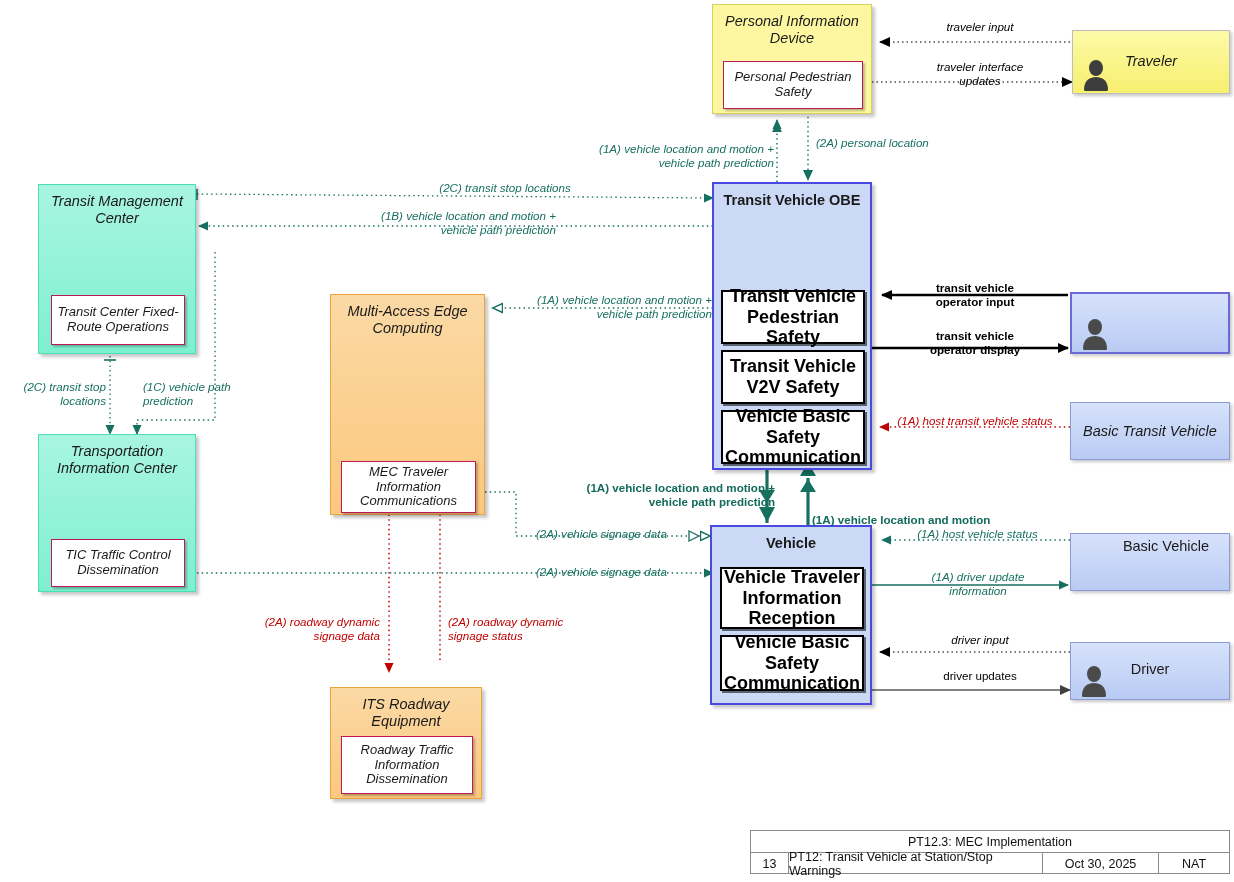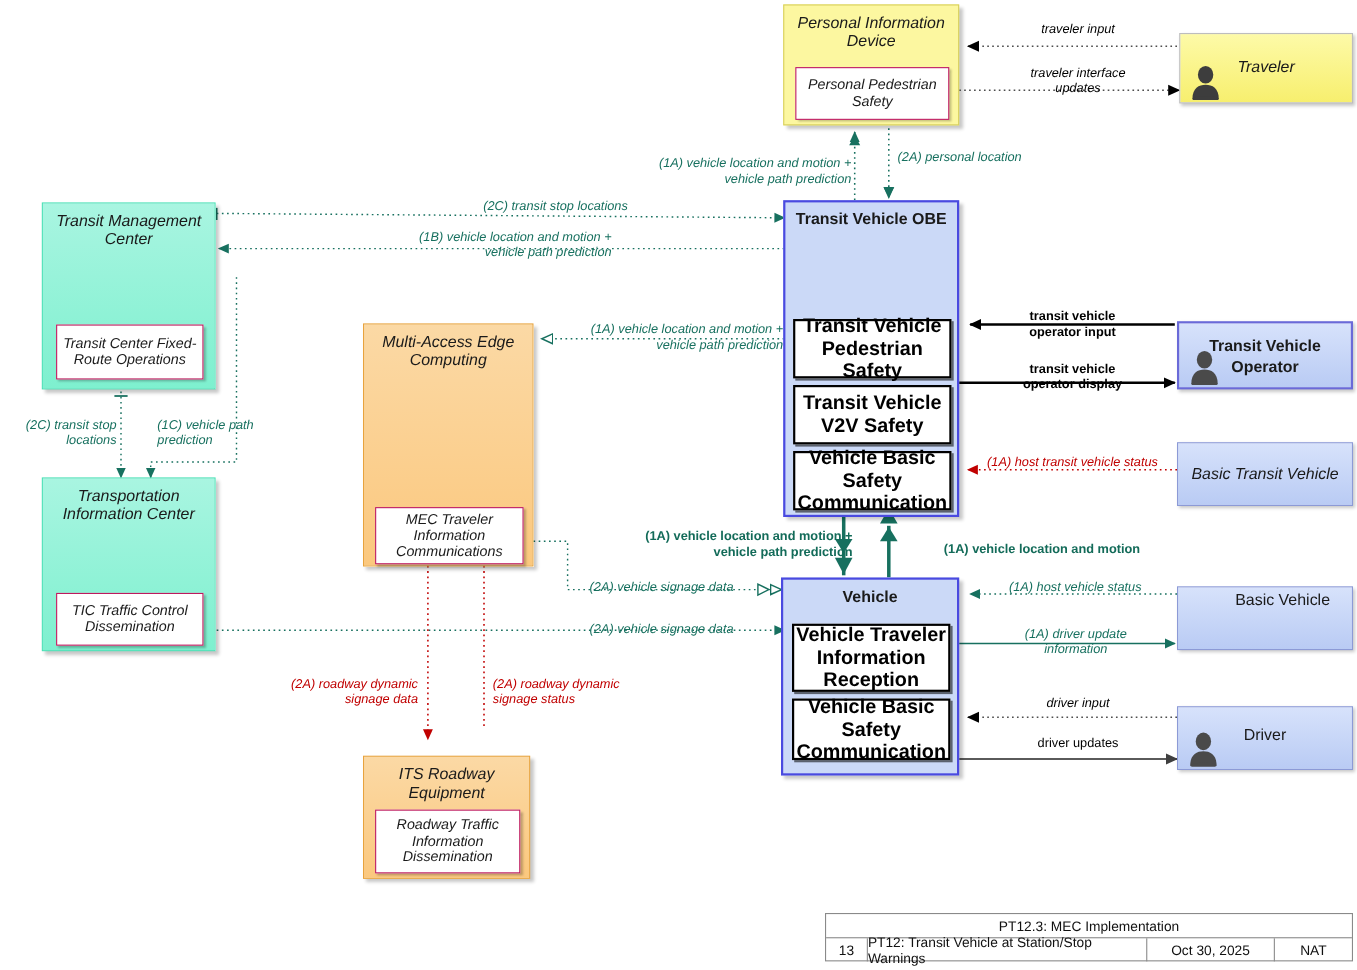--- a/index.html
+++ b/index.html
@@ -269,21 +269,20 @@
     <div class="fo heavy" style="left:8px;top:40px;width:144px;height:62px;">Vehicle Traveler Information Reception</div>
     <div class="fo heavy" style="left:8px;top:108px;width:144px;height:56px;">Vehicle Basic Safety Communication</div>
   </div>
 
   <div class="node term-blue strong" id="n-tvop" style="left:1070px;top:292px;width:160px;height:62px;">
     <svg class="person-icon" viewBox="0 0 30 34">
       <ellipse cx="15" cy="11" rx="7" ry="8" fill="#4a4a4a"></ellipse>
       <path d="M3,33 C3,23 9,20 15,20 C21,20 27,23 27,33 z" fill="#4a4a4a"></path>
       <ellipse cx="15" cy="33" rx="12" ry="2.5" fill="#4a4a4a"></ellipse>
     </svg>
-    <div class="term-label bld" style="top:12px;line-height:1.3;white-space:pre-line;">Transit Vehicle Operator</div>
   </div>
 
   <div class="node term-blue" id="n-btv" style="left:1070px;top:402px;width:160px;height:58px;">
     <div class="term-label ital" style="top:20px;">Basic Transit Vehicle</div>
   </div>
 
   <div class="node term-blue" id="n-bv" style="left:1070px;top:533px;width:160px;height:58px;">
     <div class="term-label" style="top:4px;padding-left:32px;">Basic Vehicle</div>
   </div>
 
@@ -324,21 +323,21 @@
 operator input</div>
 
   <div class="flab black c" style="left:895px;top:329px;width:160px;">transit vehicle
 operator display</div>
 
   <div class="flab red c" style="left:880px;top:414px;width:190px;">(1A) host transit vehicle status</div>
 
   <div class="flab green-bold r" style="left:535px;top:481px;width:240px;">(1A) vehicle location and motion +
 vehicle path prediction</div>
 
-  <div class="flab green-bold" style="left:812px;top:493px;width:230px;margin-left:46px;">(1A) vehicle location and motion</div>
+  <div class="flab green-bold" style="left:812px;top:513px;width:230px;">(1A) vehicle location and motion</div>
 
   <div class="flab" style="left:536px;top:527px;width:170px;">(2A) vehicle signage data</div>
 
   <div class="flab" style="left:536px;top:565px;width:170px;">(2A) vehicle signage data</div>
 
   <div class="flab c" style="left:890px;top:527px;width:175px;">(1A) host vehicle status</div>
 
   <div class="flab c" style="left:888px;top:570px;width:180px;">(1A) driver update
 information</div>
 

